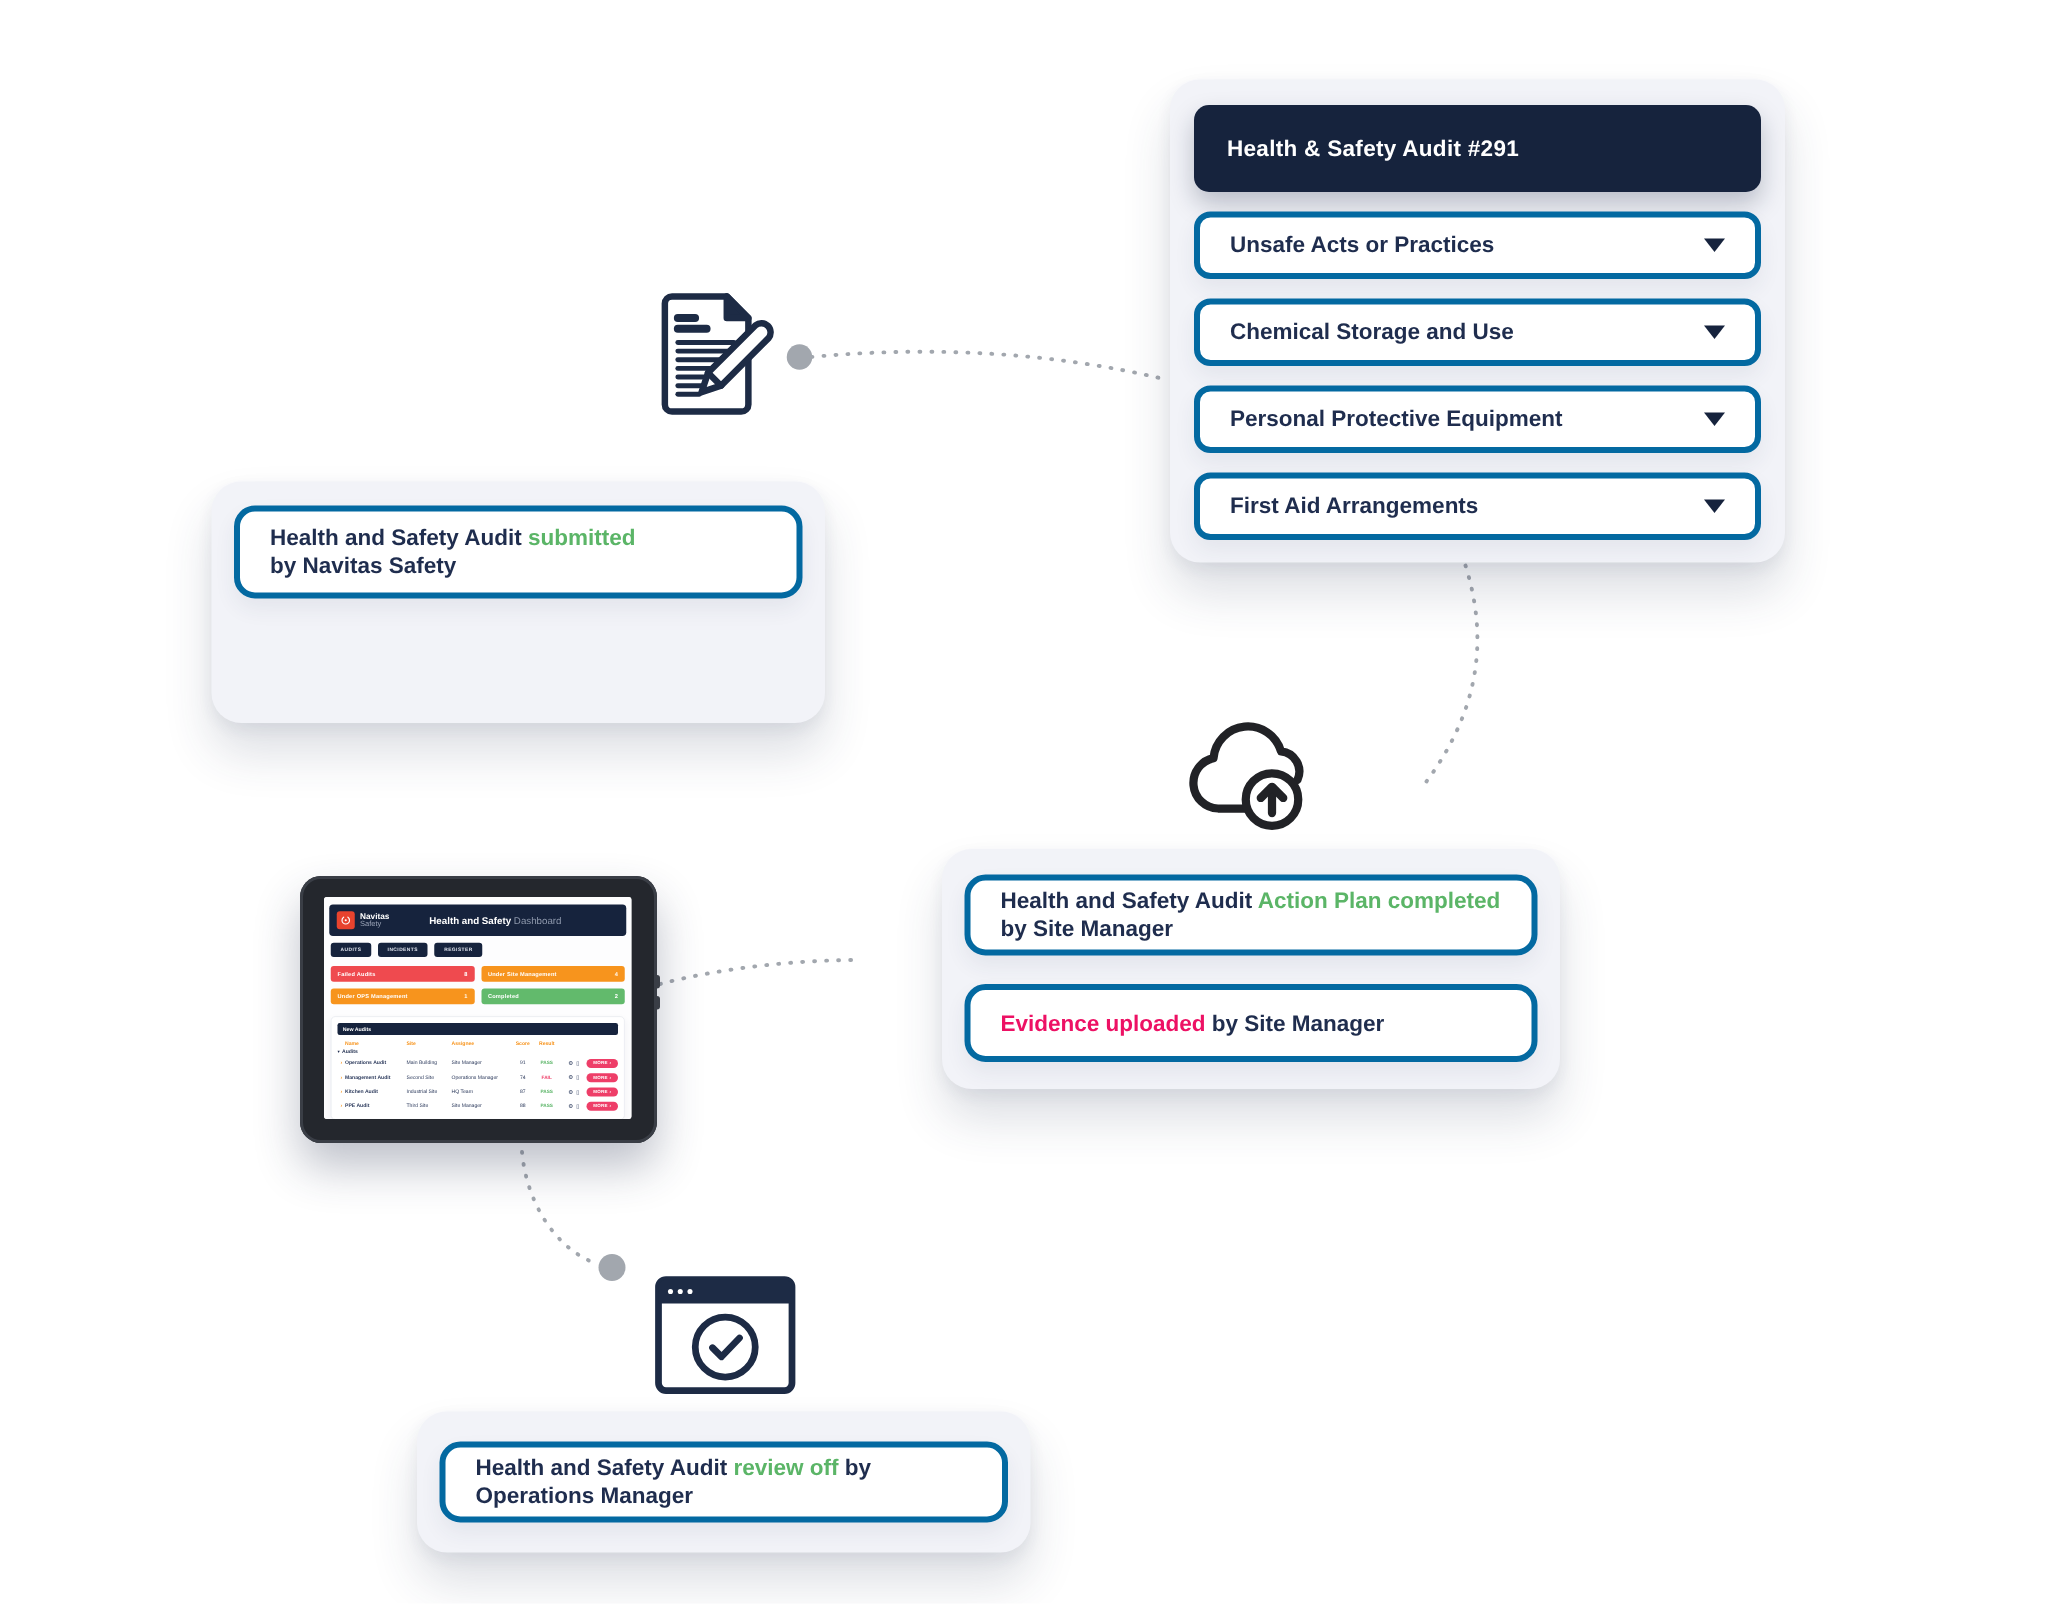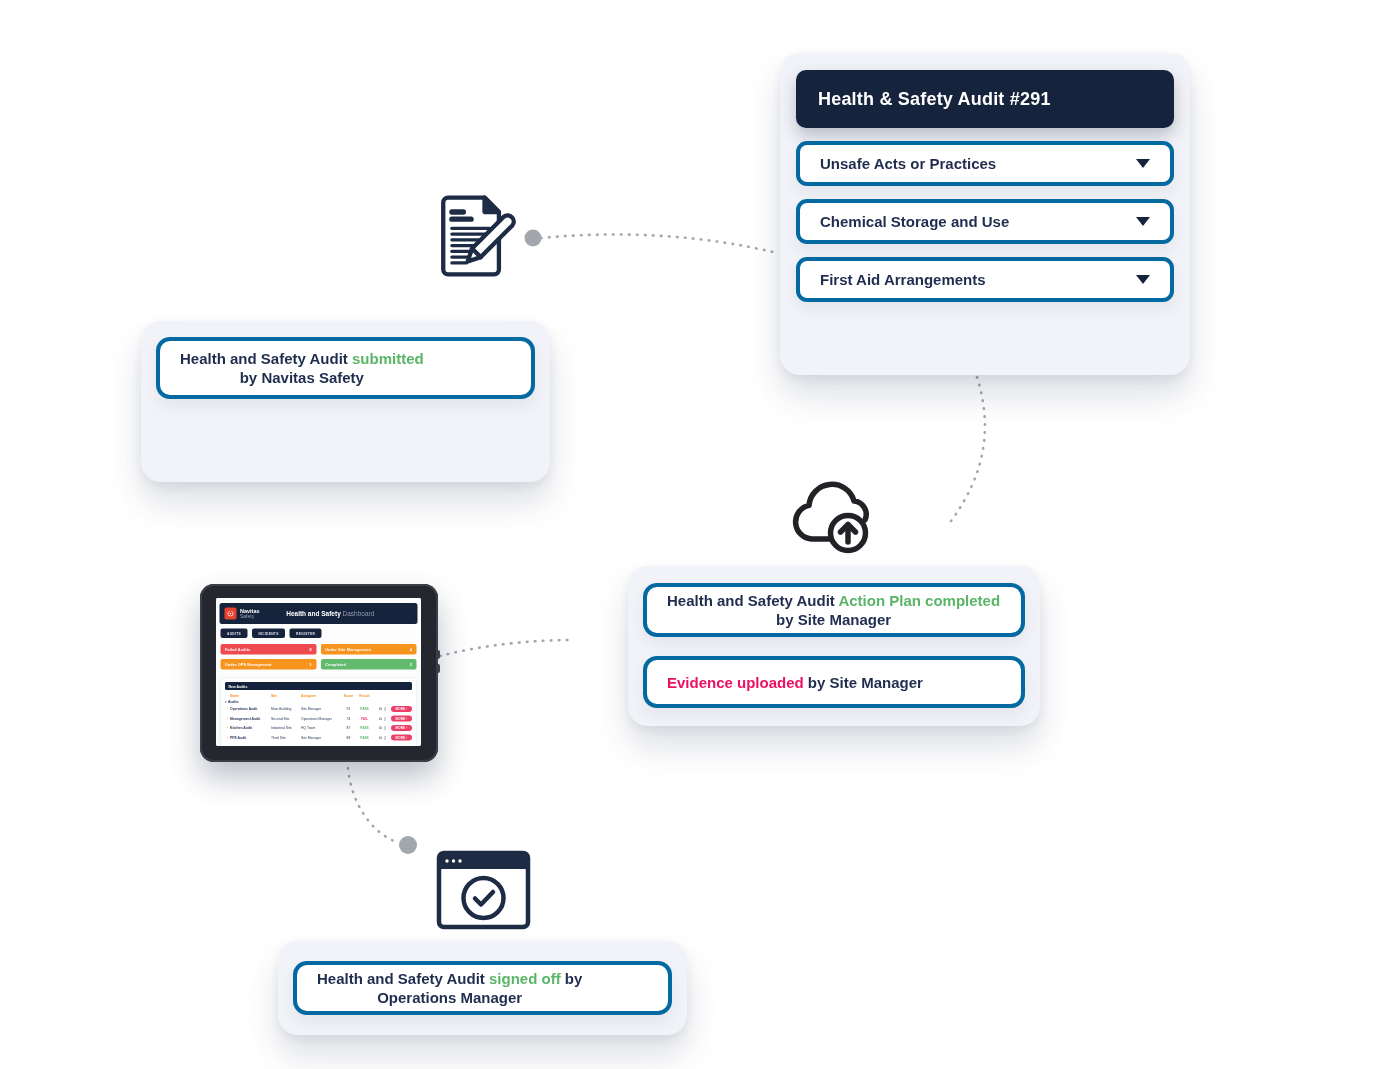--- a/index.html
+++ b/index.html
@@ -33,21 +33,21 @@
   
   .audit-panel { left:780px; top:53px; width:410px; height:322px; padding:17px 16px 15px; gap:13px; }
   .audit-header {
     background: var(--navy);
     color: #fff;
     border-radius: 10px;
     height: 58px;
     display: flex;
     align-items: center;
     padding: 0 22px;
-    font-size: 18px;
+    font-size: 15px;
     font-weight: bold;
     letter-spacing: .2px;
     box-shadow: 0 8px 16px rgba(20,30,60,.25);
   }
   .dd-row {
     height: 45px;
     border-radius: 11px;
     justify-content: space-between;
     padding: 0 20px;
     font-size: 15px;
@@ -66,21 +66,20 @@
   .notes-center { left:628px; top:566px; width:412px; height:160px; padding:17px 15px 18px; gap:19px; }
   .notes-bottom { left:278px; top:941px; width:409px; height:94px;  padding:20px 15px 20px; }
   .note {
     min-height: 52px;
     border-radius: 14px;
     padding: 8px 20px;
     font-size: 15px;
     font-weight: bold;
     line-height: 19px;
     color: var(--text);
-    text-align: center;
   }
   .note-text { white-space: pre-line; }
   [data-color="green"]  { color: var(--green); }
   [data-color="orange"] { color: var(--orange); }
   [data-color="pink"]   { color: var(--pink); margin-top: 48px; }
   [data-color="rose"]   { color: var(--rose); }
 
   
   .free-icon { position: absolute; }
   .doc-icon     { left:425px; top:186px; width:96px;  height:100px; color: var(--icon_navy); }
@@ -193,20 +192,24 @@
     </div>
   <div class="pill dd-row">
       <span>Unsafe Acts or Practices</span>
       <span class="tri"></span>
     </div>
   <div class="pill dd-row">
       <span>Chemical Storage and Use</span>
       <span class="tri"></span>
     </div>
   <div class="pill dd-row">
+      <span>Personal Protective Equipment</span>
+      <span class="tri"></span>
+    </div>
+  <div class="pill dd-row">
       <span>First Aid Arrangements</span>
       <span class="tri"></span>
     </div>
 </div>
 
 <div class="shell notes-left">
   <div class="pill note">
     <div class="note-text"><span>Health and Safety Audit </span><span data-color="green">submitted</span><span>
 by Navitas Safety</span></div>
   </div>
@@ -349,16 +352,16 @@
     <circle cx="11" cy="11" r="1.7" fill="#ffffff" stroke="none"></circle>
     <circle cx="17.5" cy="11" r="1.7" fill="#ffffff" stroke="none"></circle>
     <circle cx="24" cy="11" r="1.7" fill="#ffffff" stroke="none"></circle>
     <circle cx="47.5" cy="48" r="20"></circle>
     <path d="M39,48.5 l6,6 l12,-12.5"></path>
   </svg>
 </div>
 
 <div class="shell notes-bottom">
   <div class="pill note">
-    <div class="note-text"><span>Health and Safety Audit </span><span data-color="green">signed off</span><span> by
+    <div class="note-text"><span>Health and Safety Audit </span><span data-color="green">review off</span><span> by
 Operations Manager</span></div>
   </div>
 </div>
 
 </body></html>

